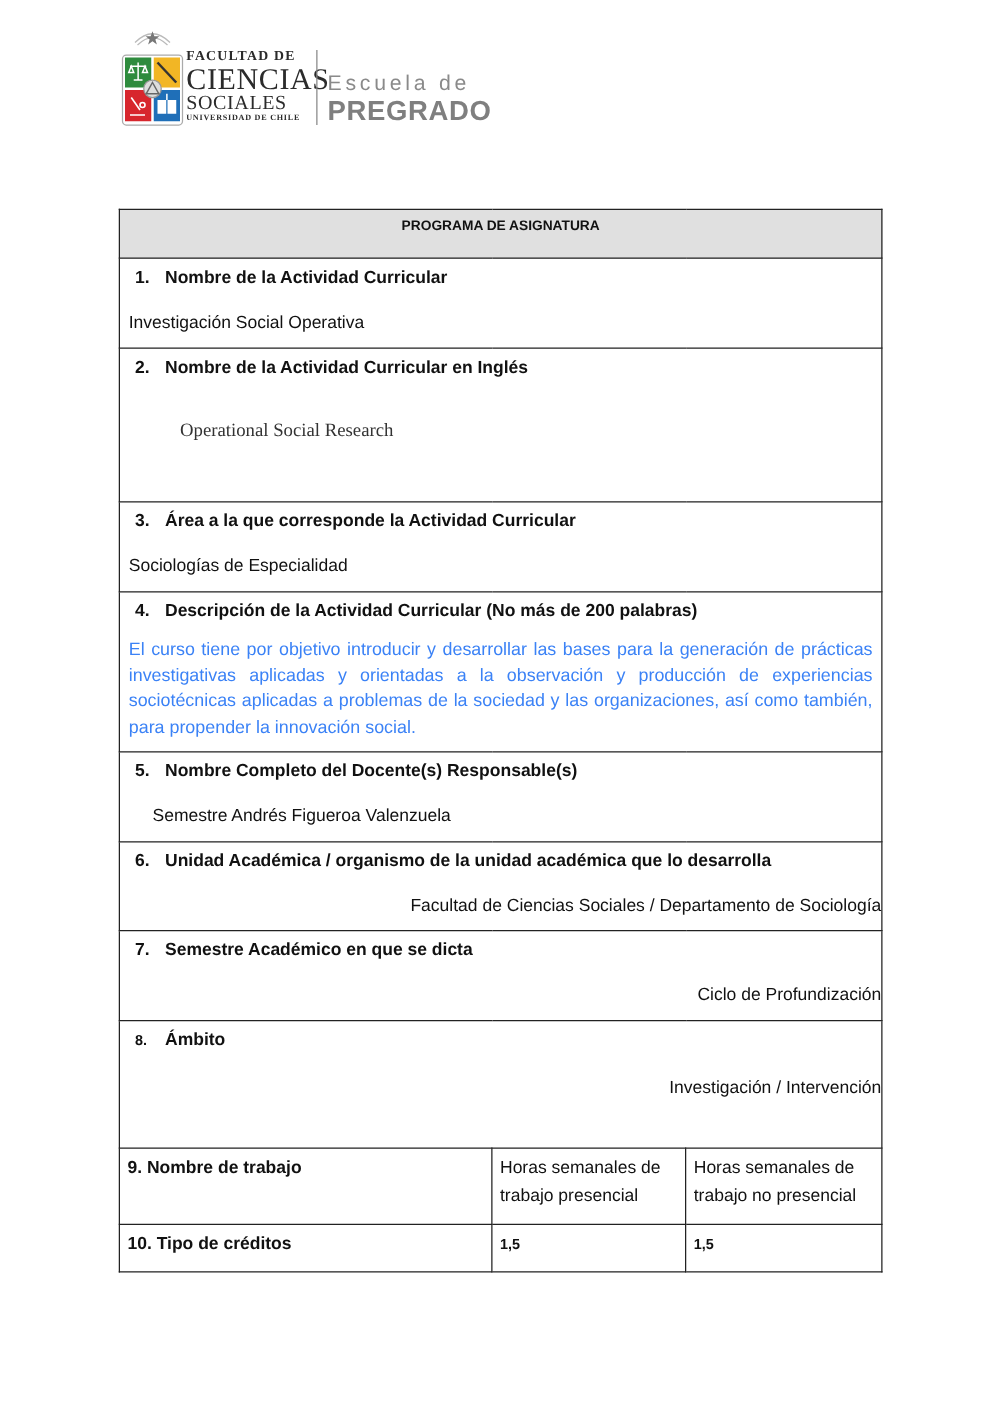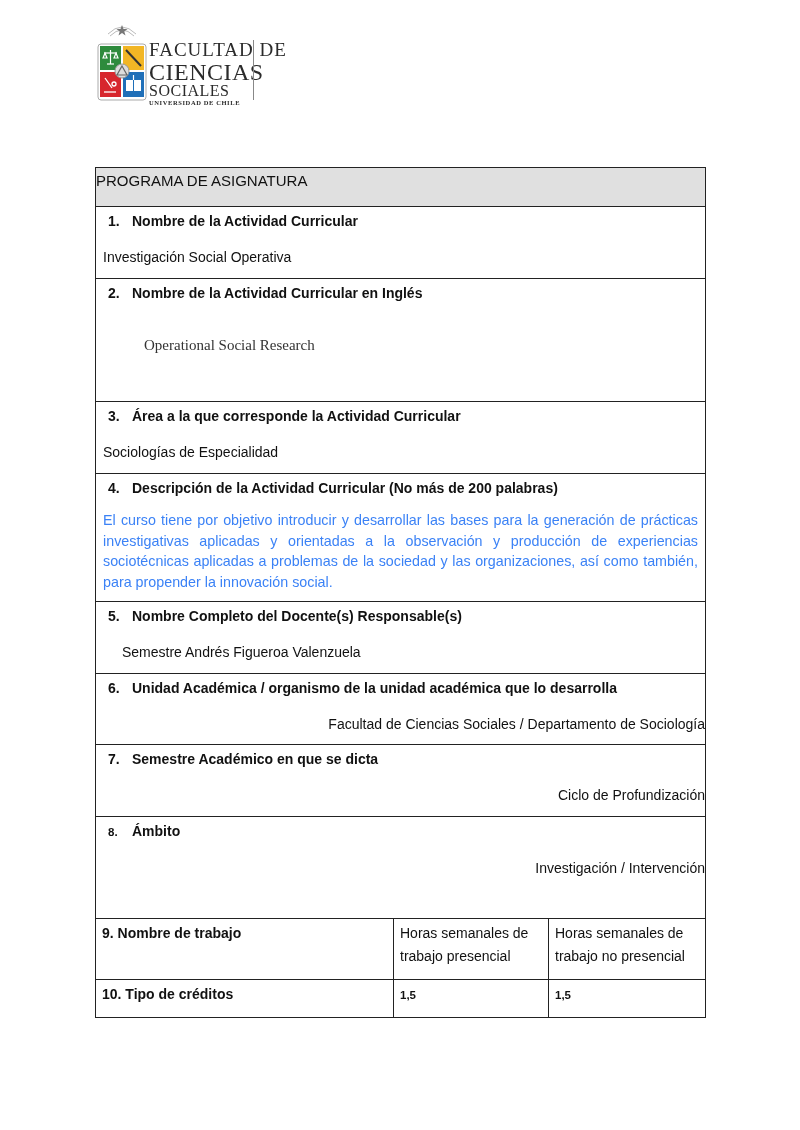--- a/index.html
+++ b/index.html
@@ -2,33 +2,33 @@
 <html><head>
   <meta charset="utf-8">
   <style>
     html, body { margin: 0; padding: 0; background: #ffffff; }
     body { width: 800px; height: 1130px; position: relative; overflow: hidden; font-family: "Liberation Sans", sans-serif; color: #111; }
 
     
     .logo { position: absolute; left: 96px; top: 18px; height: 84px; width: 310px; }
     .crest { position: absolute; left: 0; top: 0; width: 52px; height: 84px; }
     .fac-text { position: absolute; left: 53px; top: 22px; font-family: "Liberation Serif", serif; color: #2b2b2b; line-height: 1; }
-    .fac-text .l1 { font-size: 19px; letter-spacing: 1px; font-weight: normal; }
+    .fac-text .l1 { font-size: 11px; letter-spacing: 1px; font-weight: bold; }
     .fac-text .l2 { font-size: 24px; letter-spacing: 0.5px; margin-top: 1px; }
     .fac-text .l3 { font-size: 16px; letter-spacing: 0.5px; margin-top: -1px; }
     .fac-text .l4 { font-size: 6.5px; letter-spacing: 0.6px; font-weight: bold; margin-top: 1px; }
     .logo-divider { position: absolute; left: 157px; top: 22px; width: 1px; height: 60px; background: #888; }
     .esc-text { position: absolute; left: 166px; top: 40px; color: #8a8a8a; line-height: 1; }
     .esc-text .e1 { font-size: 17px; letter-spacing: 3px; }
     .esc-text .e2 { font-size: 22px; font-weight: bold; letter-spacing: 0.5px; margin-top: 3px; color: #7f7f7f; }
 
     
     .prog { position: absolute; left: 95px; top: 167px; width: 610px; border-collapse: collapse; table-layout: fixed; }
     .prog td { border: 1.5px solid #222; vertical-align: top; padding: 0; }
-    .hdr { background: #e0e0e0; height: 36px; text-align: left; font-weight: normal; font-size: 15px; line-height: 22px; padding-top: 2px !important; }
+    .hdr { background: #e0e0e0; height: 36px; text-align: center; font-weight: bold; font-size: 11px; line-height: 22px; padding-top: 2px !important; }
     .sec-title { font-weight: bold; font-size: 14px; padding: 4px 0 0 12px; line-height: 20px; }
     .sec-title .num { display: inline-block; width: 24px; }
     .sec-title .num.small { font-size: 11.5px; }
     .val { font-size: 14px; line-height: 20px; }
     .v1 { padding: 16px 0 0 7px; }
     .v2 { padding: 32px 0 0 7px; font-family: "Liberation Serif", serif; font-size: 15px; color: #333; margin-left: 41px; }
     .v4 { padding: 12px 7px 0 7px; font-size: 14.3px; line-height: 20.5px; text-align: justify; color: #3b82f6; }
     .v5 { padding: 16px 0 0 26px; }
     .v6 { padding: 16px 0 0 56px; text-align: right; }
     .cellpad { padding: 3px 6px 0 6px !important; font-size: 14px; line-height: 23px; }
@@ -78,20 +78,24 @@
     </g>
     <line x1="37.5" y1="57" x2="37.5" y2="62" stroke="#fff" stroke-width="1.2"></line>
   </svg>
   <div class="fac-text">
     <div class="l1">FACULTAD DE</div>
     <div class="l2">CIENCIAS</div>
     <div class="l3">SOCIALES</div>
     <div class="l4">UNIVERSIDAD DE CHILE</div>
   </div>
   <div class="logo-divider"></div>
+  <div class="esc-text">
+    <div class="e1">Escuela de</div>
+    <div class="e2">PREGRADO</div>
+  </div>
 </div>
 
 <table class="prog">
   <colgroup>
     <col style="width:298px">
     <col style="width:155px">
     <col style="width:157px">
   </colgroup>
   <tbody>
       <tr>

